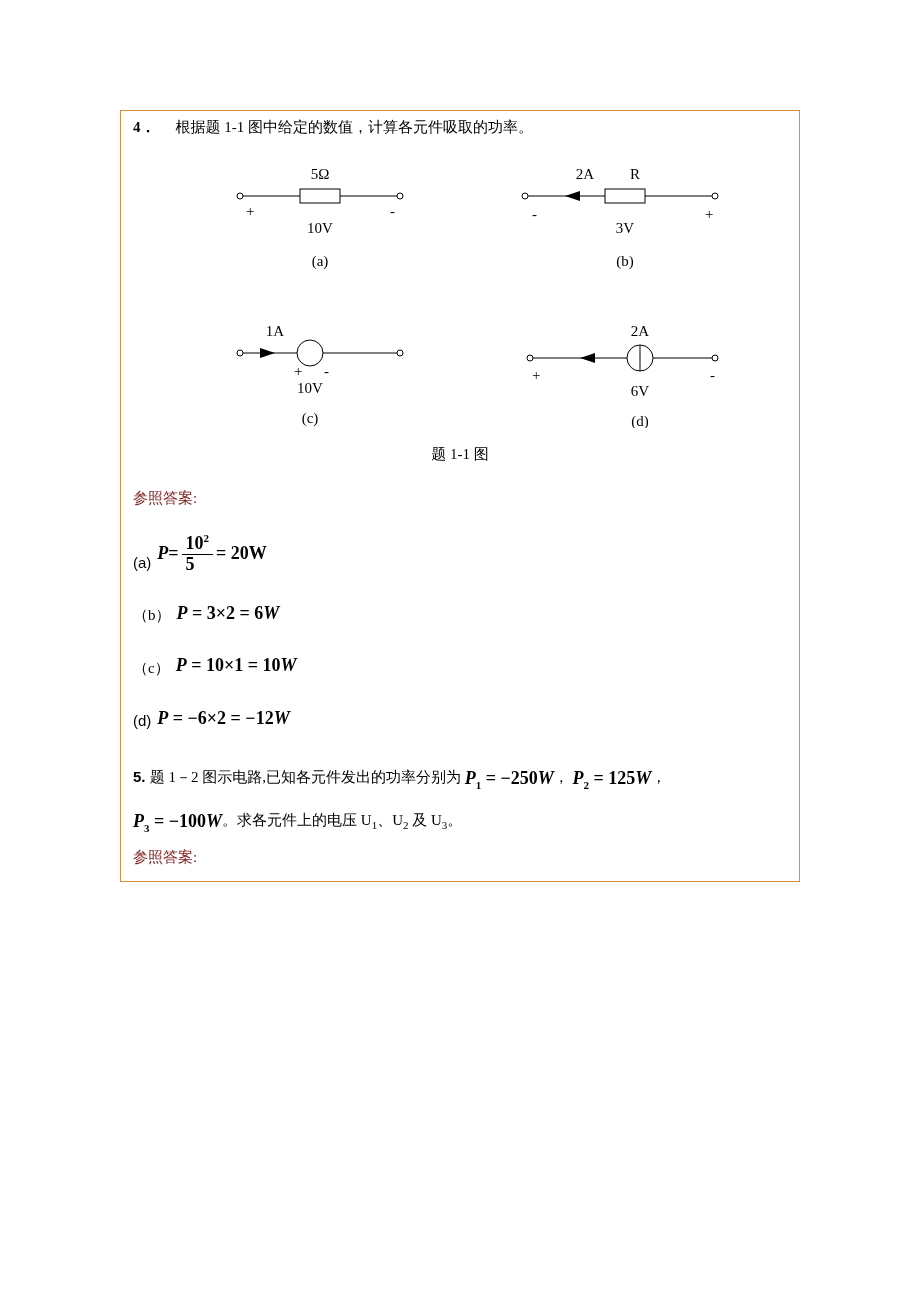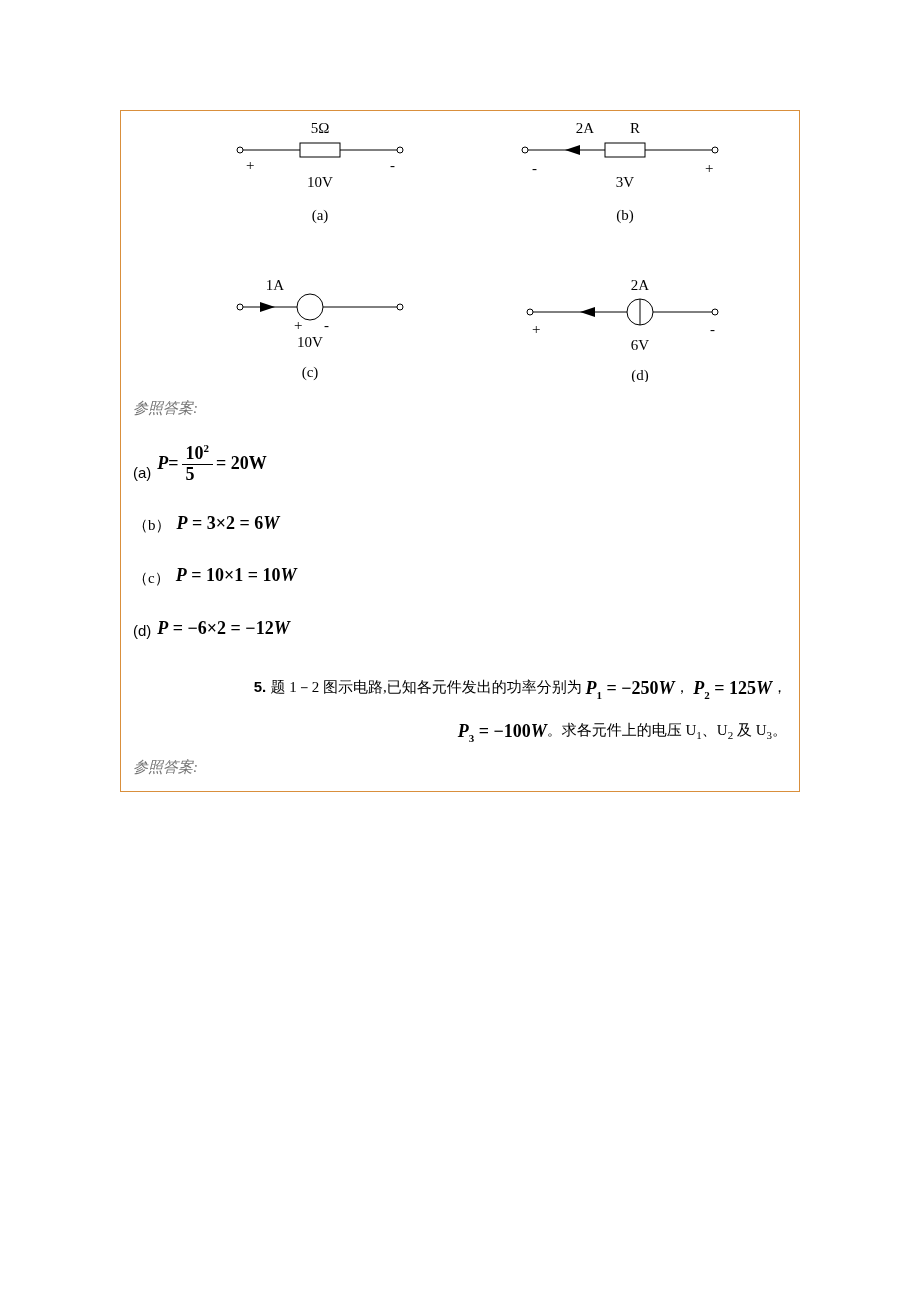--- a/index.html
+++ b/index.html
@@ -34,23 +34,22 @@
       margin: 0 40px 14px 60px;
       gap: 47px;
     }
     .diagram-cell { text-align: center; }
     .caption-row {
       text-align: center;
       font-family: "SimSun", serif;
       margin-bottom: 20px;
     }
     .answer-label {
-      color: #737373;
+      color: #7f1d1d;
       margin: 10px 0 22px 0;
-      font-style: italic;
     }
     .ans-line {
       margin-bottom: 24px;
       display: flex;
       align-items: flex-end;
       gap: 6px;
     }
     .ans-line .label { font-family: Arial, sans-serif; }
     .ans-line-c .label,
     .ans-line-b .label { font-family: "SimSun", serif; }
@@ -70,40 +69,42 @@
       vertical-align: middle;
       line-height: 1.1;
       margin: 0 3px;
     }
     .frac .num { border-bottom: 1.5px solid #000; padding: 0 4px; }
     .frac .den { padding: 0 4px; }
     .sup { font-size: 11px; vertical-align: super; }
     .q5-line {
       margin-top: 6px;
       line-height: 2.4;
-      text-align: right;
     }
     .q5-line .qn { font-weight: bold; font-family: Arial, sans-serif; }
     .inline-math {
       font-family: "Times New Roman", serif;
       font-weight: bold;
       font-size: 18px;
       vertical-align: middle;
     }
     .sub { font-size: 11px; vertical-align: sub; }
     svg { display: block; margin: 0 auto; }
     .svgtxt { font-family: "Times New Roman", serif; font-size: 15px; }
   </style>
 </head>
 <body>
 
 <div class="outer-box">
 
 
   <div class="q-block">
+    <div class="q-intro">
+      <span class="qn">4．</span><span>根据题 1-1 图中给定的数值，计算各元件吸取的功率。</span>
+    </div>
 
     <div class="diagram-grid">
 
       <div class="diagram-cell">
         <svg width="200" height="110" viewBox="0 0 200 110">
           <text x="100" y="18" text-anchor="middle" class="svgtxt">5Ω</text>
           <circle cx="20" cy="35" r="3" fill="#fff" stroke="#000"></circle>
           <line x1="23" y1="35" x2="80" y2="35" stroke="#000"></line>
           <rect x="80" y="28" width="40" height="14" fill="#fff" stroke="#000"></rect>
           <line x1="120" y1="35" x2="177" y2="35" stroke="#000"></line>
@@ -159,20 +160,21 @@
           <line x1="143" y1="40" x2="202" y2="40" stroke="#000"></line>
           <circle cx="205" cy="40" r="3" fill="#fff" stroke="#000"></circle>
           <text x="22" y="62" class="svgtxt">+</text>
           <text x="200" y="62" class="svgtxt">-</text>
           <text x="130" y="78" text-anchor="middle" class="svgtxt">6V</text>
           <text x="130" y="108" text-anchor="middle" class="svgtxt">(d)</text>
         </svg>
       </div>
     </div>
 
+    <div class="caption-row">题 1-1 图</div>
 
     <div class="answer-label">参照答案:</div>
 
     <div class="ans-line">
       <span class="label">(a)</span>
       <span class="math">
         <span class="math-i">P</span>
         <span>=</span>
         <span class="frac">
           <span class="num"><span>10</span><span class="sup">2</span></span>

